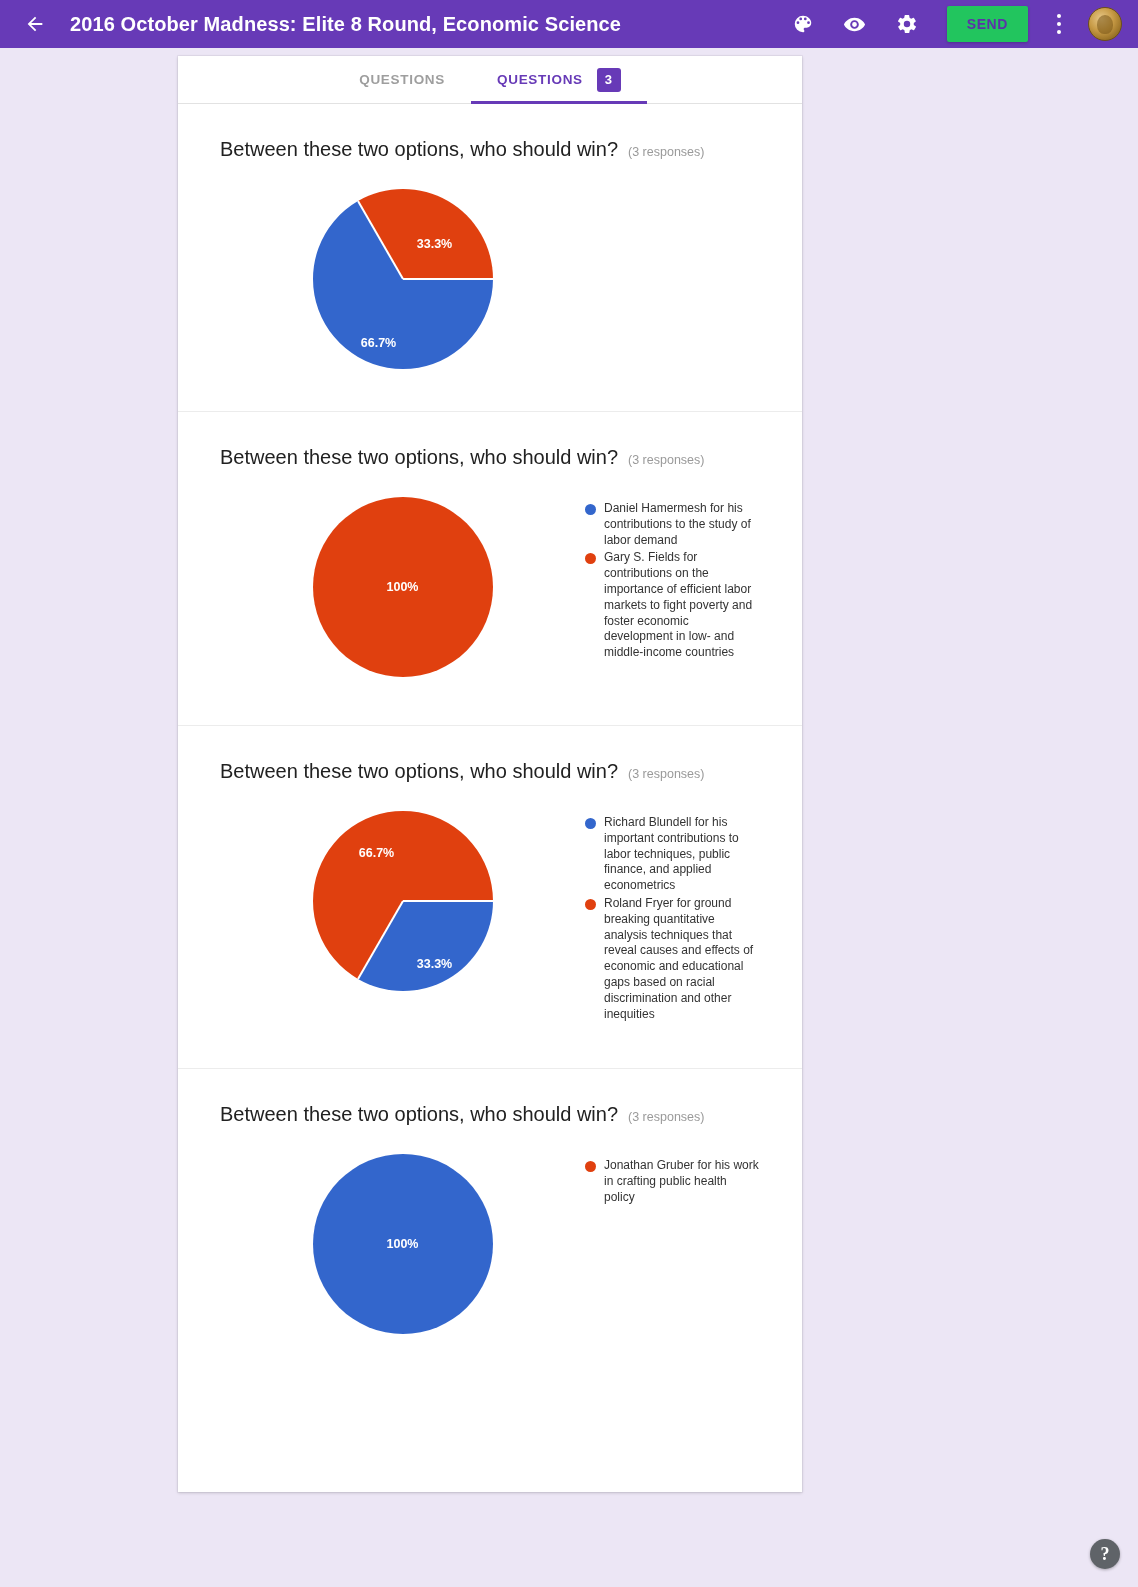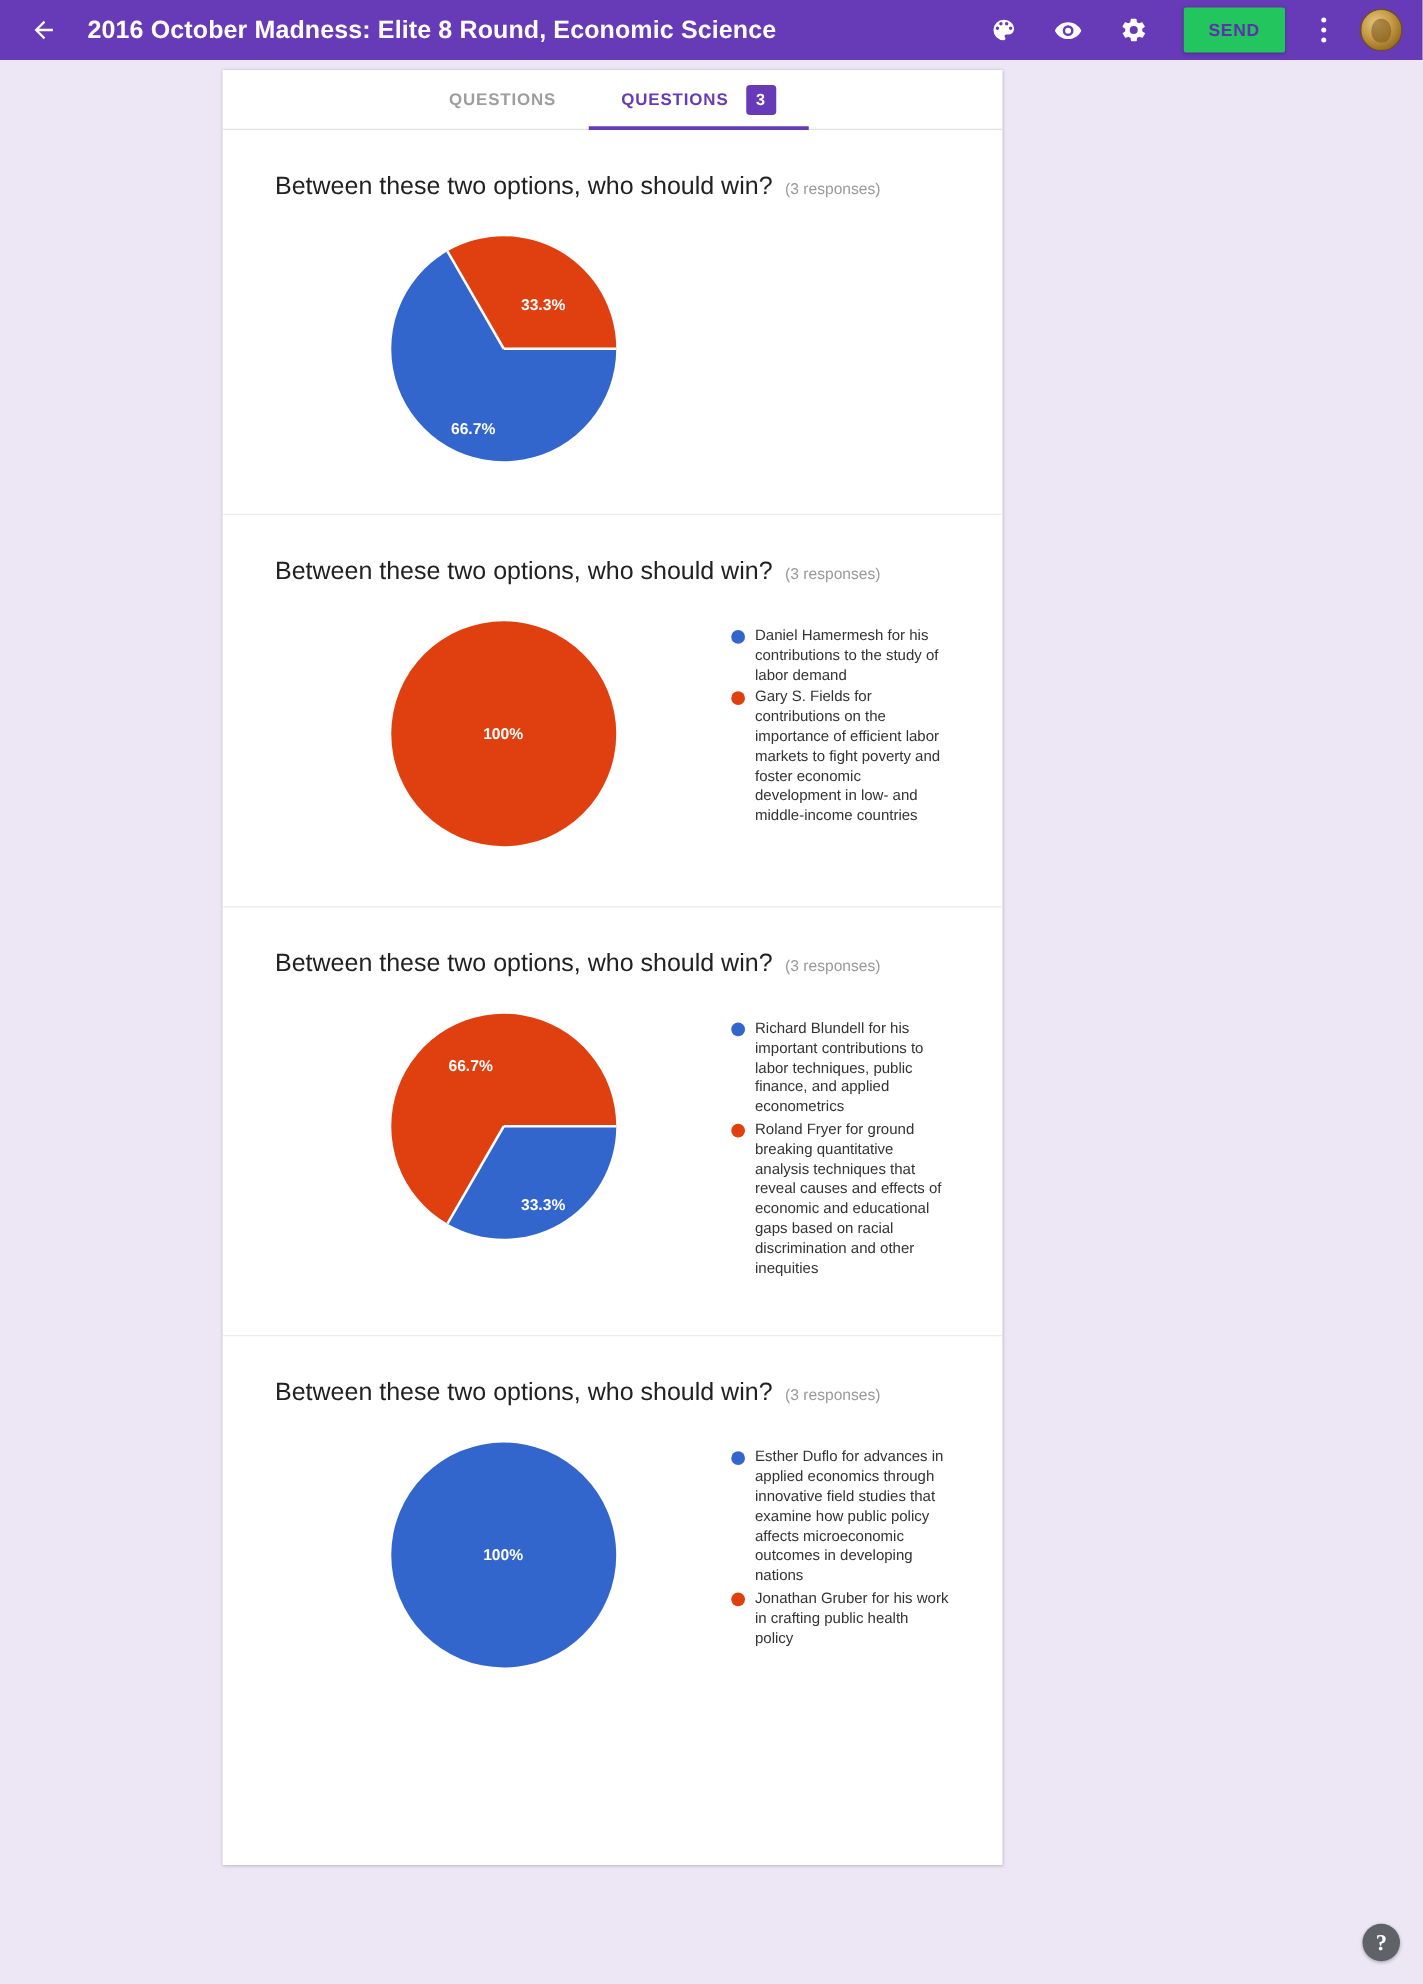--- a/index.html
+++ b/index.html
@@ -316,24 +316,20 @@
       <div class="pie-wrap">
         <div class="pie">
           <svg width="184" height="184" viewBox="0 0 184 184" aria-hidden="true">
             <circle cx="92" cy="92" r="90" fill="#3366cc"></circle>
           </svg>
           <span class="pie-label" style="left:92px; top:92px;">100%</span>
         </div>
       </div>
       <div class="legend">
         <div class="legend-item">
-          <span class="legend-dot" style="background:#3366cc"></span>
-          <span class="legend-text">Esther Duflo for advances in applied economics through innovative field studies that examine how public policy affects microeconomic outcomes in developing nations</span>
-        </div>
-        <div class="legend-item">
           <span class="legend-dot" style="background:#e0400f"></span>
           <span class="legend-text">Jonathan Gruber for his work in crafting public health policy</span>
         </div>
       </div>
     </div>
   </div>
 
 </div>
 
 <div class="help-fab">?</div>

